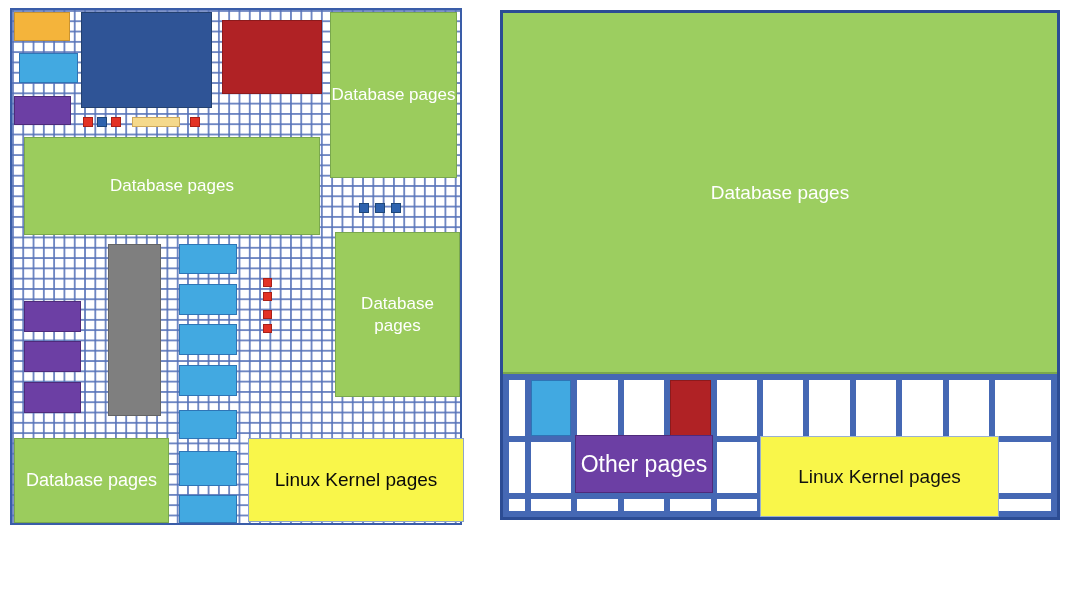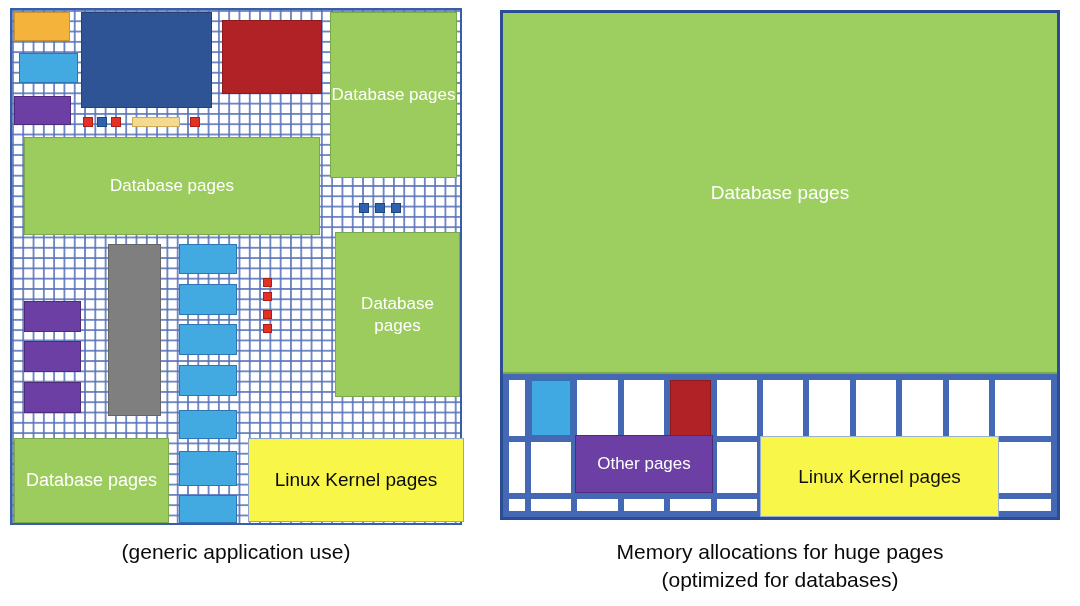--- a/index.html
+++ b/index.html
@@ -52,21 +52,21 @@
     display:grid;box-sizing:border-box;
     grid-template-columns:16px repeat(10,1fr) 56px;
     grid-template-rows:56px 51px 12px;
     gap:6px;padding:6px;
   }
   .coarse-cell{background:#fff;}
   .coarse-cell.fill-blue{background:#41a9e1;border:1px solid #2e75b6;box-sizing:border-box;}
   .coarse-cell.fill-red{background:#b02225;border:1px solid #8c1a1c;box-sizing:border-box;}
 
   .huge-overlay{position:absolute;box-sizing:border-box;display:flex;align-items:center;justify-content:center;text-align:center;}
-  .ov-other{left:72px;top:422px;width:138px;height:58px;background:#6c3fa4;border:1px solid #4f2a7a;color:#fff;font-size:17px;}
+  .ov-other{left:72px;top:422px;width:138px;height:58px;background:#6c3fa4;border:1px solid #4f2a7a;color:#fff;font-size:23px;}
   .ov-kernel-r{left:257px;top:423px;width:239px;height:81px;background:#f9f64a;border:1px solid #9ab0d0;color:#111;font-size:19px;font-weight:500;}
 
   
   .caption{position:absolute;top:538px;text-align:center;color:#0a0a0a;font-size:21px;line-height:28px;}
   .caption-left{left:10px;width:452px;}
   .caption-right{left:500px;width:560px;}
 </style>
 </head>
 <body>
 
@@ -182,20 +182,15 @@
 
     <div class="huge-overlay ov-other">
       <span>Other pages</span>
     </div>
     <div class="huge-overlay ov-kernel-r">
       <span>Linux Kernel pages</span>
     </div>
   </div>
 
   <div class="caption caption-left">
-    <div>(generic application use)</div>
-  </div>
-  <div class="caption caption-right">
-    <div>Memory allocations for huge pages</div>
-    <div>(optimized for databases)</div>
   </div>
 
 </div>
 
 </body></html>

